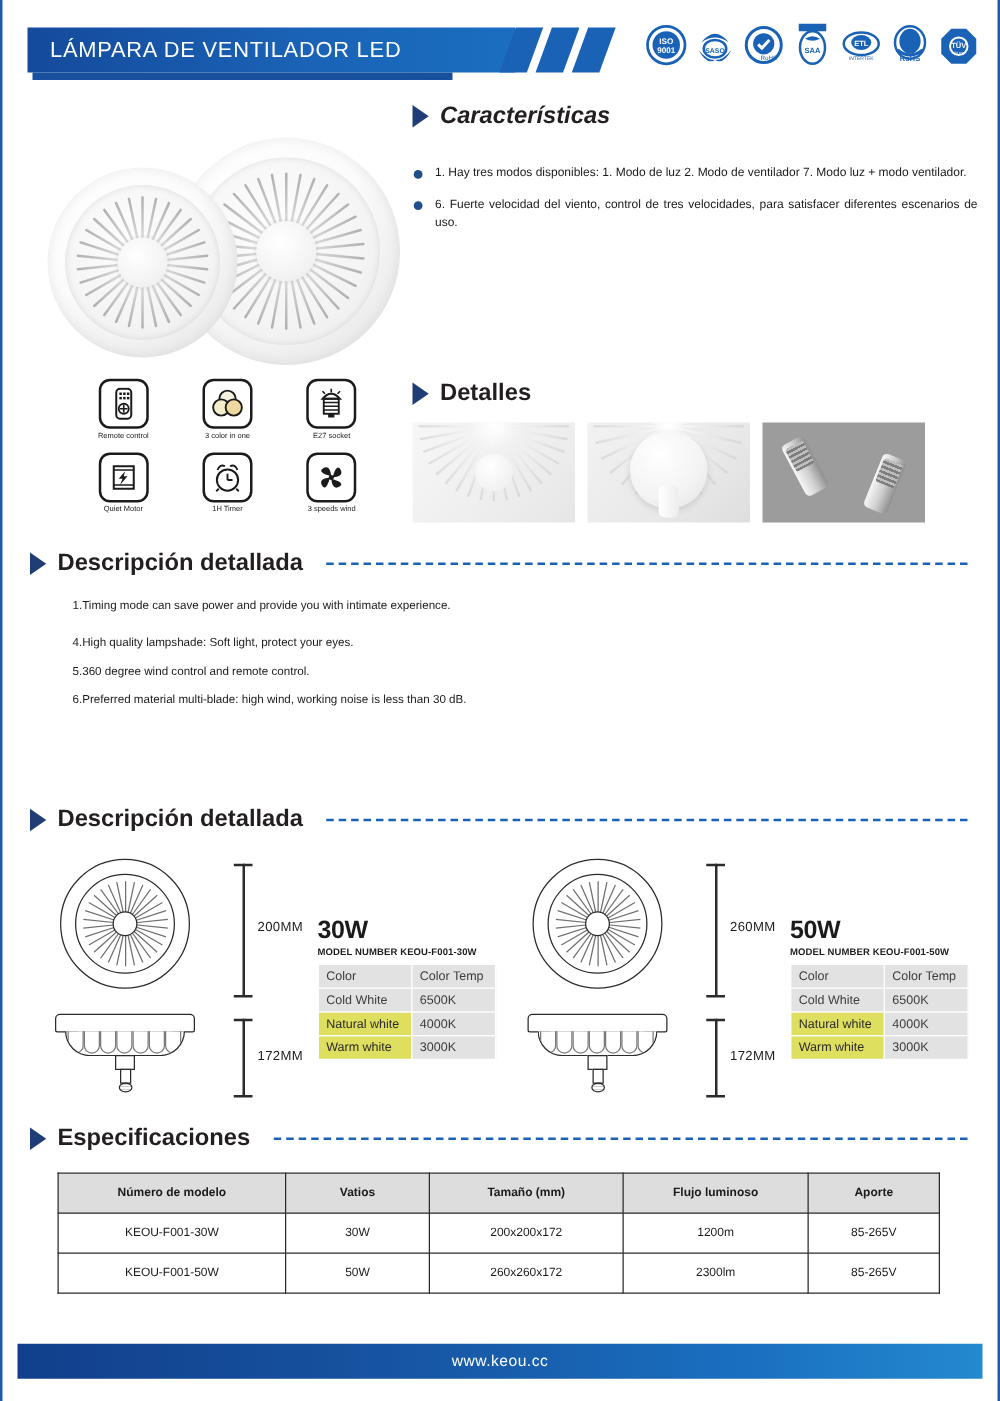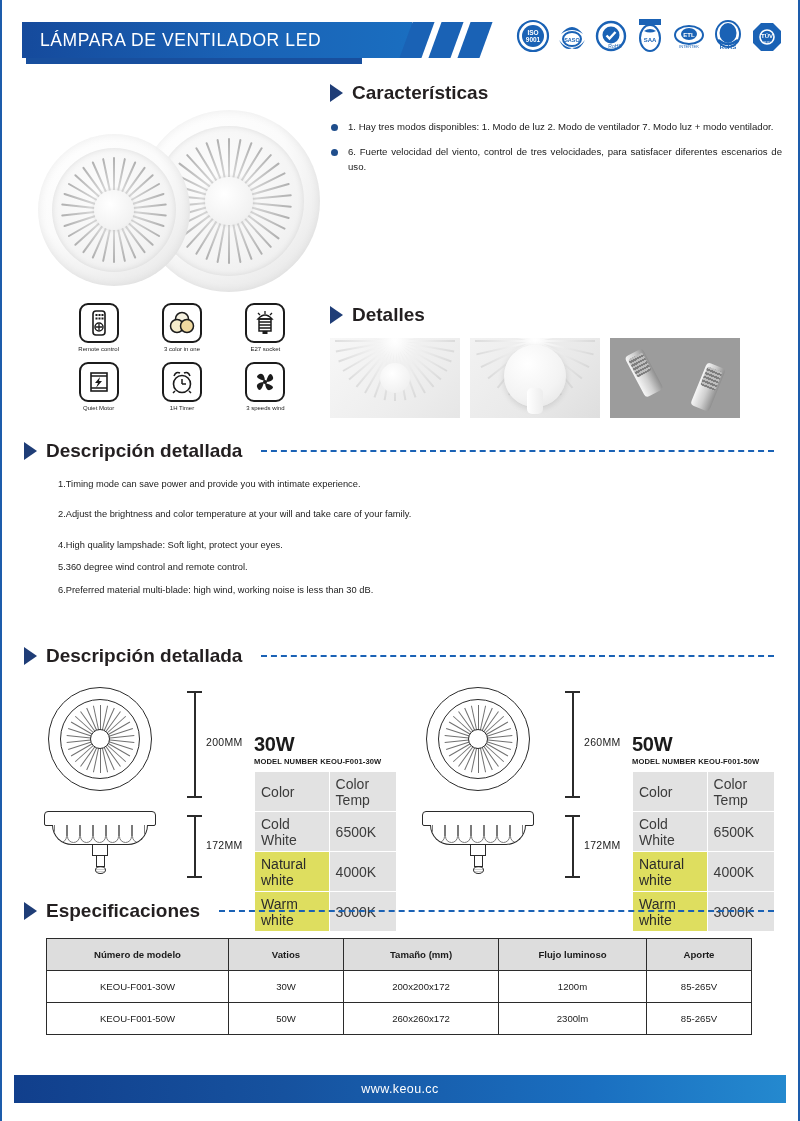--- a/index.html
+++ b/index.html
@@ -102,21 +102,21 @@
   .feat .box {
     width: 40px; height: 40px;
     border: 2.2px solid #1b1b1b; border-radius: 9px;
     display: flex; align-items: center; justify-content: center;
     background: #fff;
   }
   .feat .cap { margin-top: 3px; font-size: 6px; color: #1b1b1b; white-space: nowrap; }
 
   
   .caract { position: absolute; left: 328px; top: 82px; width: 452px; }
-  .caract .sec-head { margin-bottom: 16px; }
+  .caract .sec-head { margin-bottom: 28px; font-style: italic; }
   ul.bullets { list-style: none; }
   ul.bullets li {
     position: relative;
     padding-left: 18px;
     margin-bottom: 11px;
     font-size: 9.6px; line-height: 1.5; color: #1b1b1b;
     text-align: justify;
   }
   ul.bullets li::before {
     content: ""; position: absolute; left: 1px; top: 4px;
@@ -218,21 +218,21 @@
   .vbar { position: absolute; width: 1.6px; background: #2b2b2b; left: 18px; }
   .vcap { position: absolute; width: 15px; height: 1.6px; background: #2b2b2b; left: 11px; }
   .dim-label {
     position: absolute; left: 30px; font-size: 10.5px; color: #1b1b1b;
     white-space: nowrap; letter-spacing: .3px;
   }
 
   .watt { font-size: 20px; font-weight: bold; color: #1b1b1b; letter-spacing: -.3px; }
   .model { font-size: 7.6px; font-weight: bold; color: #1b1b1b; margin-top: 1px; letter-spacing: .1px; }
   table.ct { border-collapse: collapse; margin-top: 5px; width: 143px; }
-  table.ct td { font-size: 14px; color: #3b3b3b; padding: 3.5px 6px; background: #e2e2e2; border: 1px solid #ffffff; }
+  table.ct td { font-size: 10px; color: #3b3b3b; padding: 3.5px 6px; background: #e2e2e2; border: 1px solid #ffffff; }
   table.ct td.hl { background: #dede5f; color: #2b2b2b; }
 
   
   .specs { position: absolute; left: 22px; top: 900px; width: 756px; }
   .specs .sec-head { margin-bottom: 16px; }
   table.spec {
     border-collapse: collapse; width: 706px; margin-left: 22px;
     border: 1.6px solid #2b2b2b;
   }
   table.spec th, table.spec td {
@@ -585,21 +585,20 @@
     </div>
   </div>
 
   <div class="desc1">
     <div class="sec-head">
       <div class="tri"></div>
       <div class="sec-title">Descripción detallada</div>
       <div class="dashline"></div>
     </div>
     <p class="gap">1.Timing mode can save power and provide you with intimate experience.</p>
-    <p class="gap">2.Adjust the brightness and color temperature at your will and take care of your family.</p>
     <p>4.High quality lampshade: Soft light, protect your eyes.</p>
     <p>5.360 degree wind control and remote control.</p>
     <p>6.Preferred material multi-blade: high wind, working noise is less than 30 dB.</p>
   </div>
 
   <div class="desc2">
     <div class="sec-head">
       <div class="tri"></div>
       <div class="sec-title">Descripción detallada</div>
       <div class="dashline"></div>

